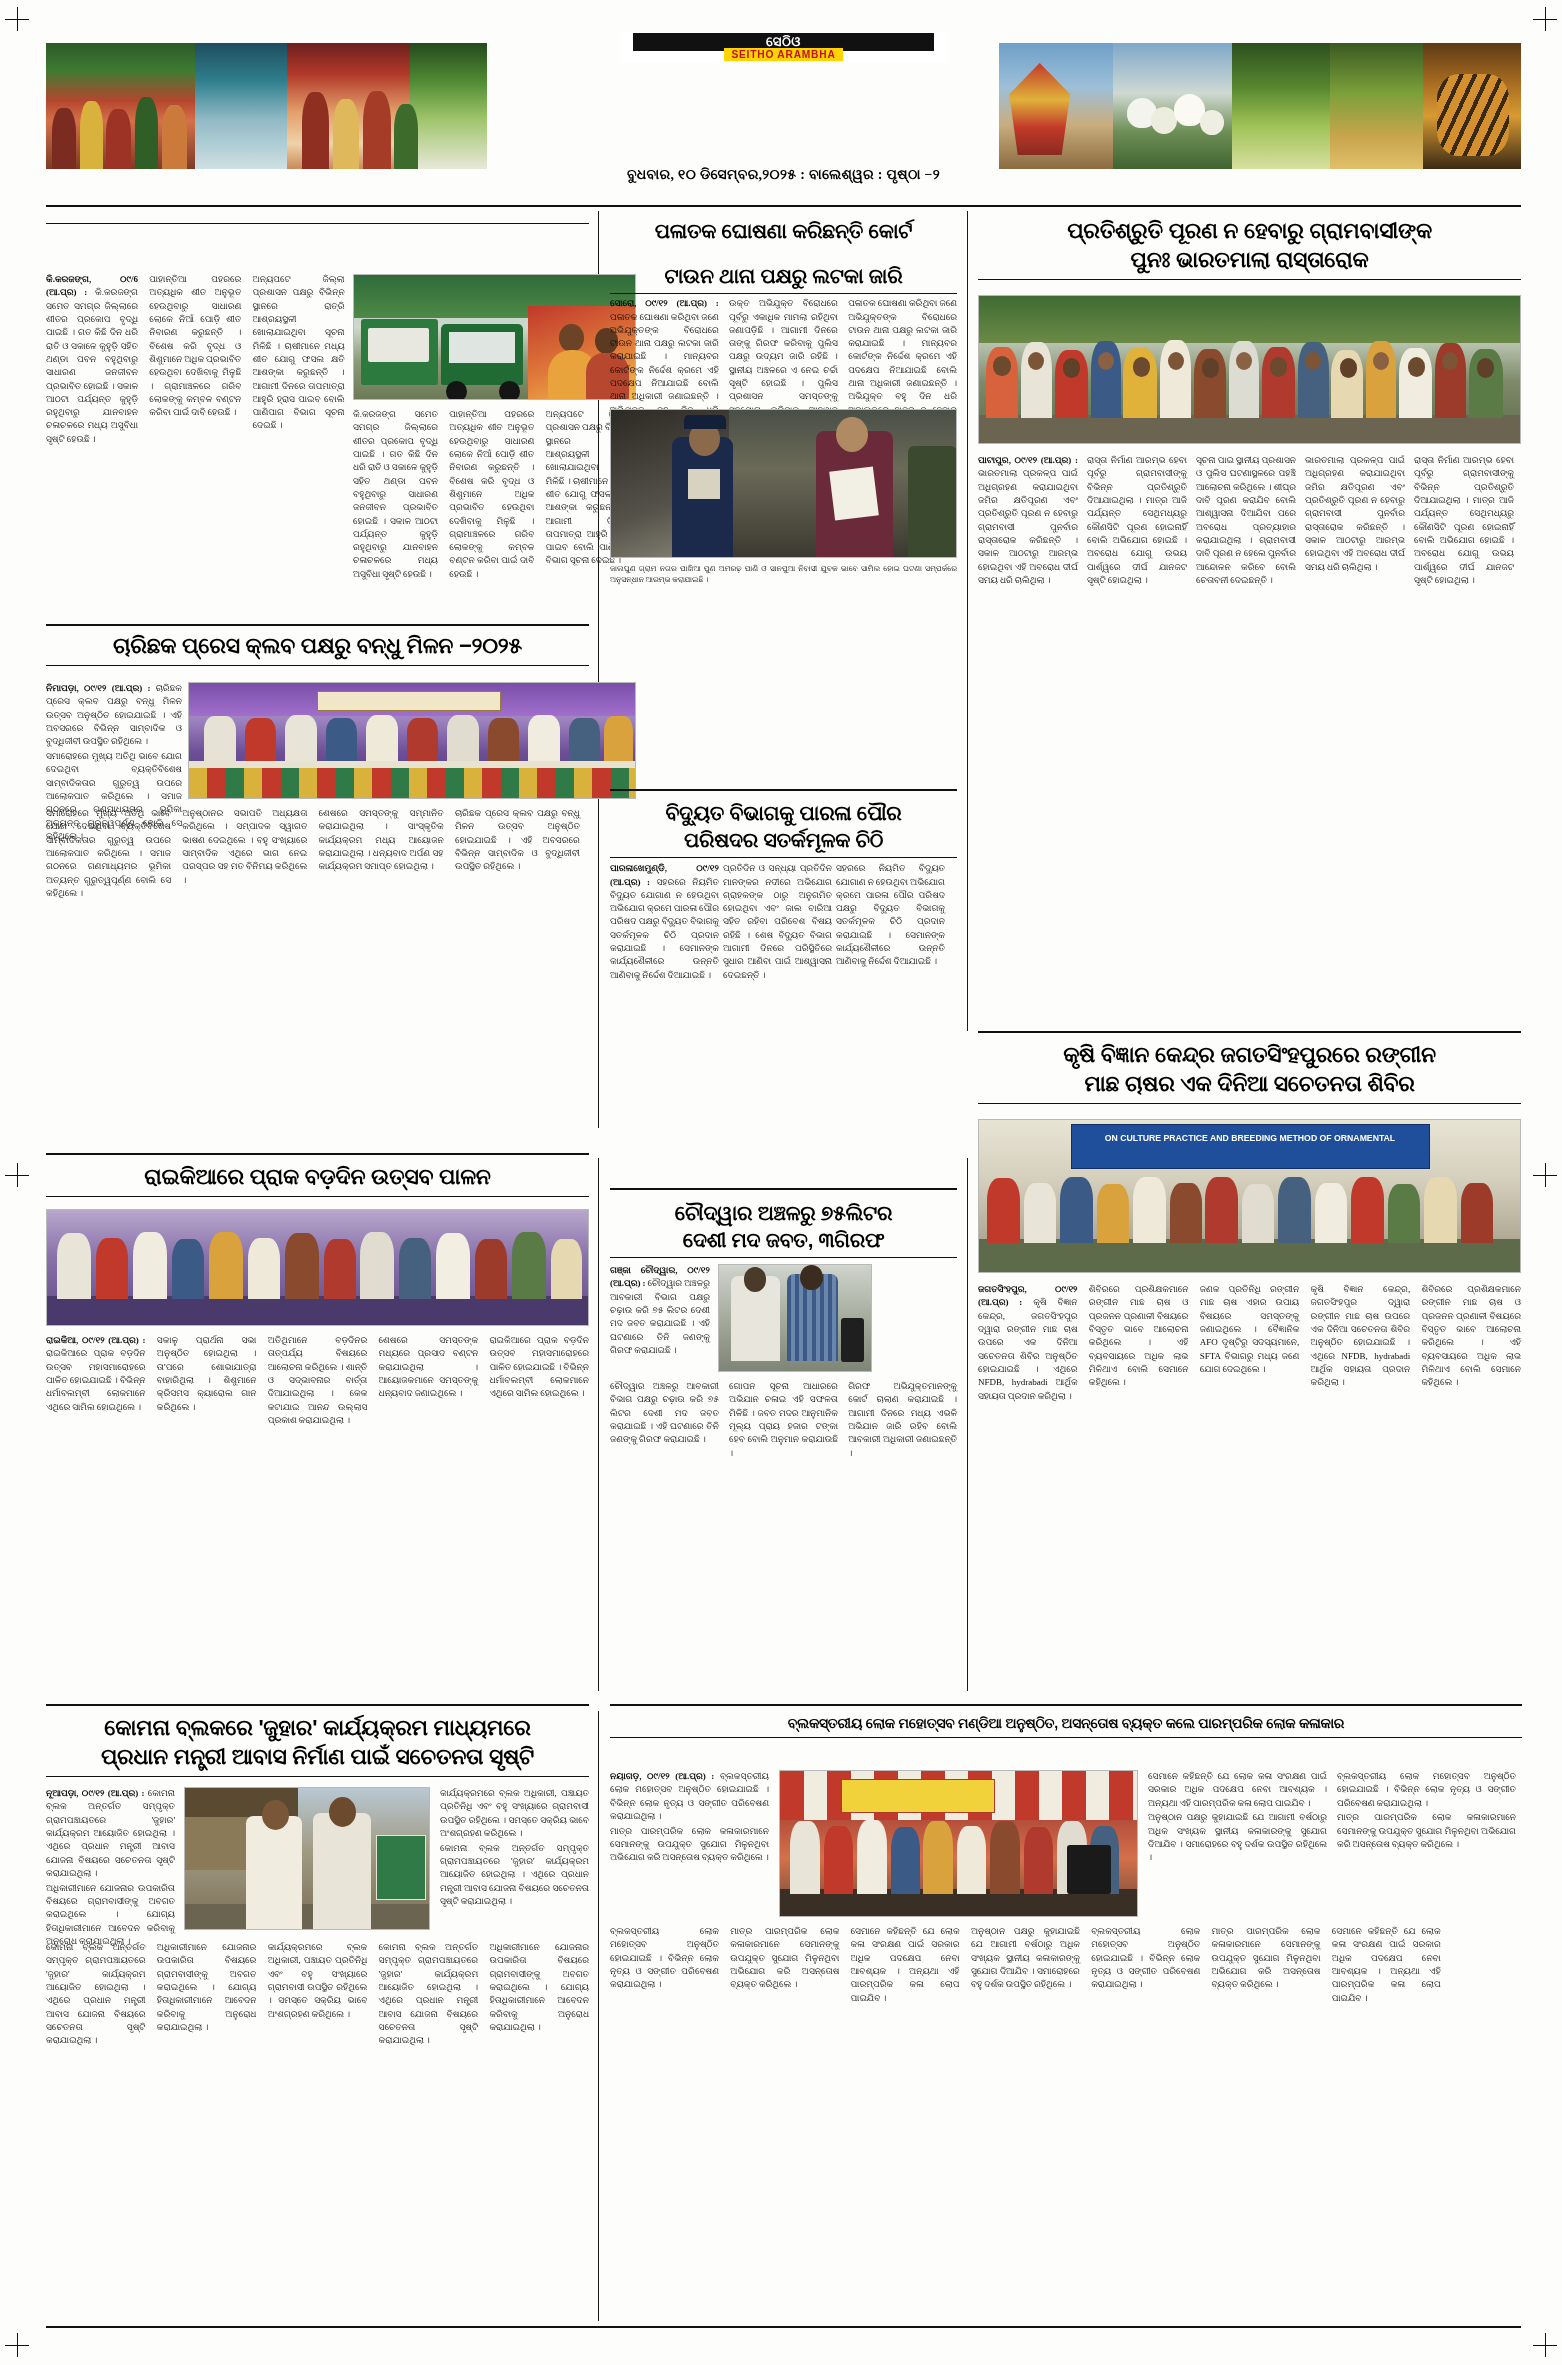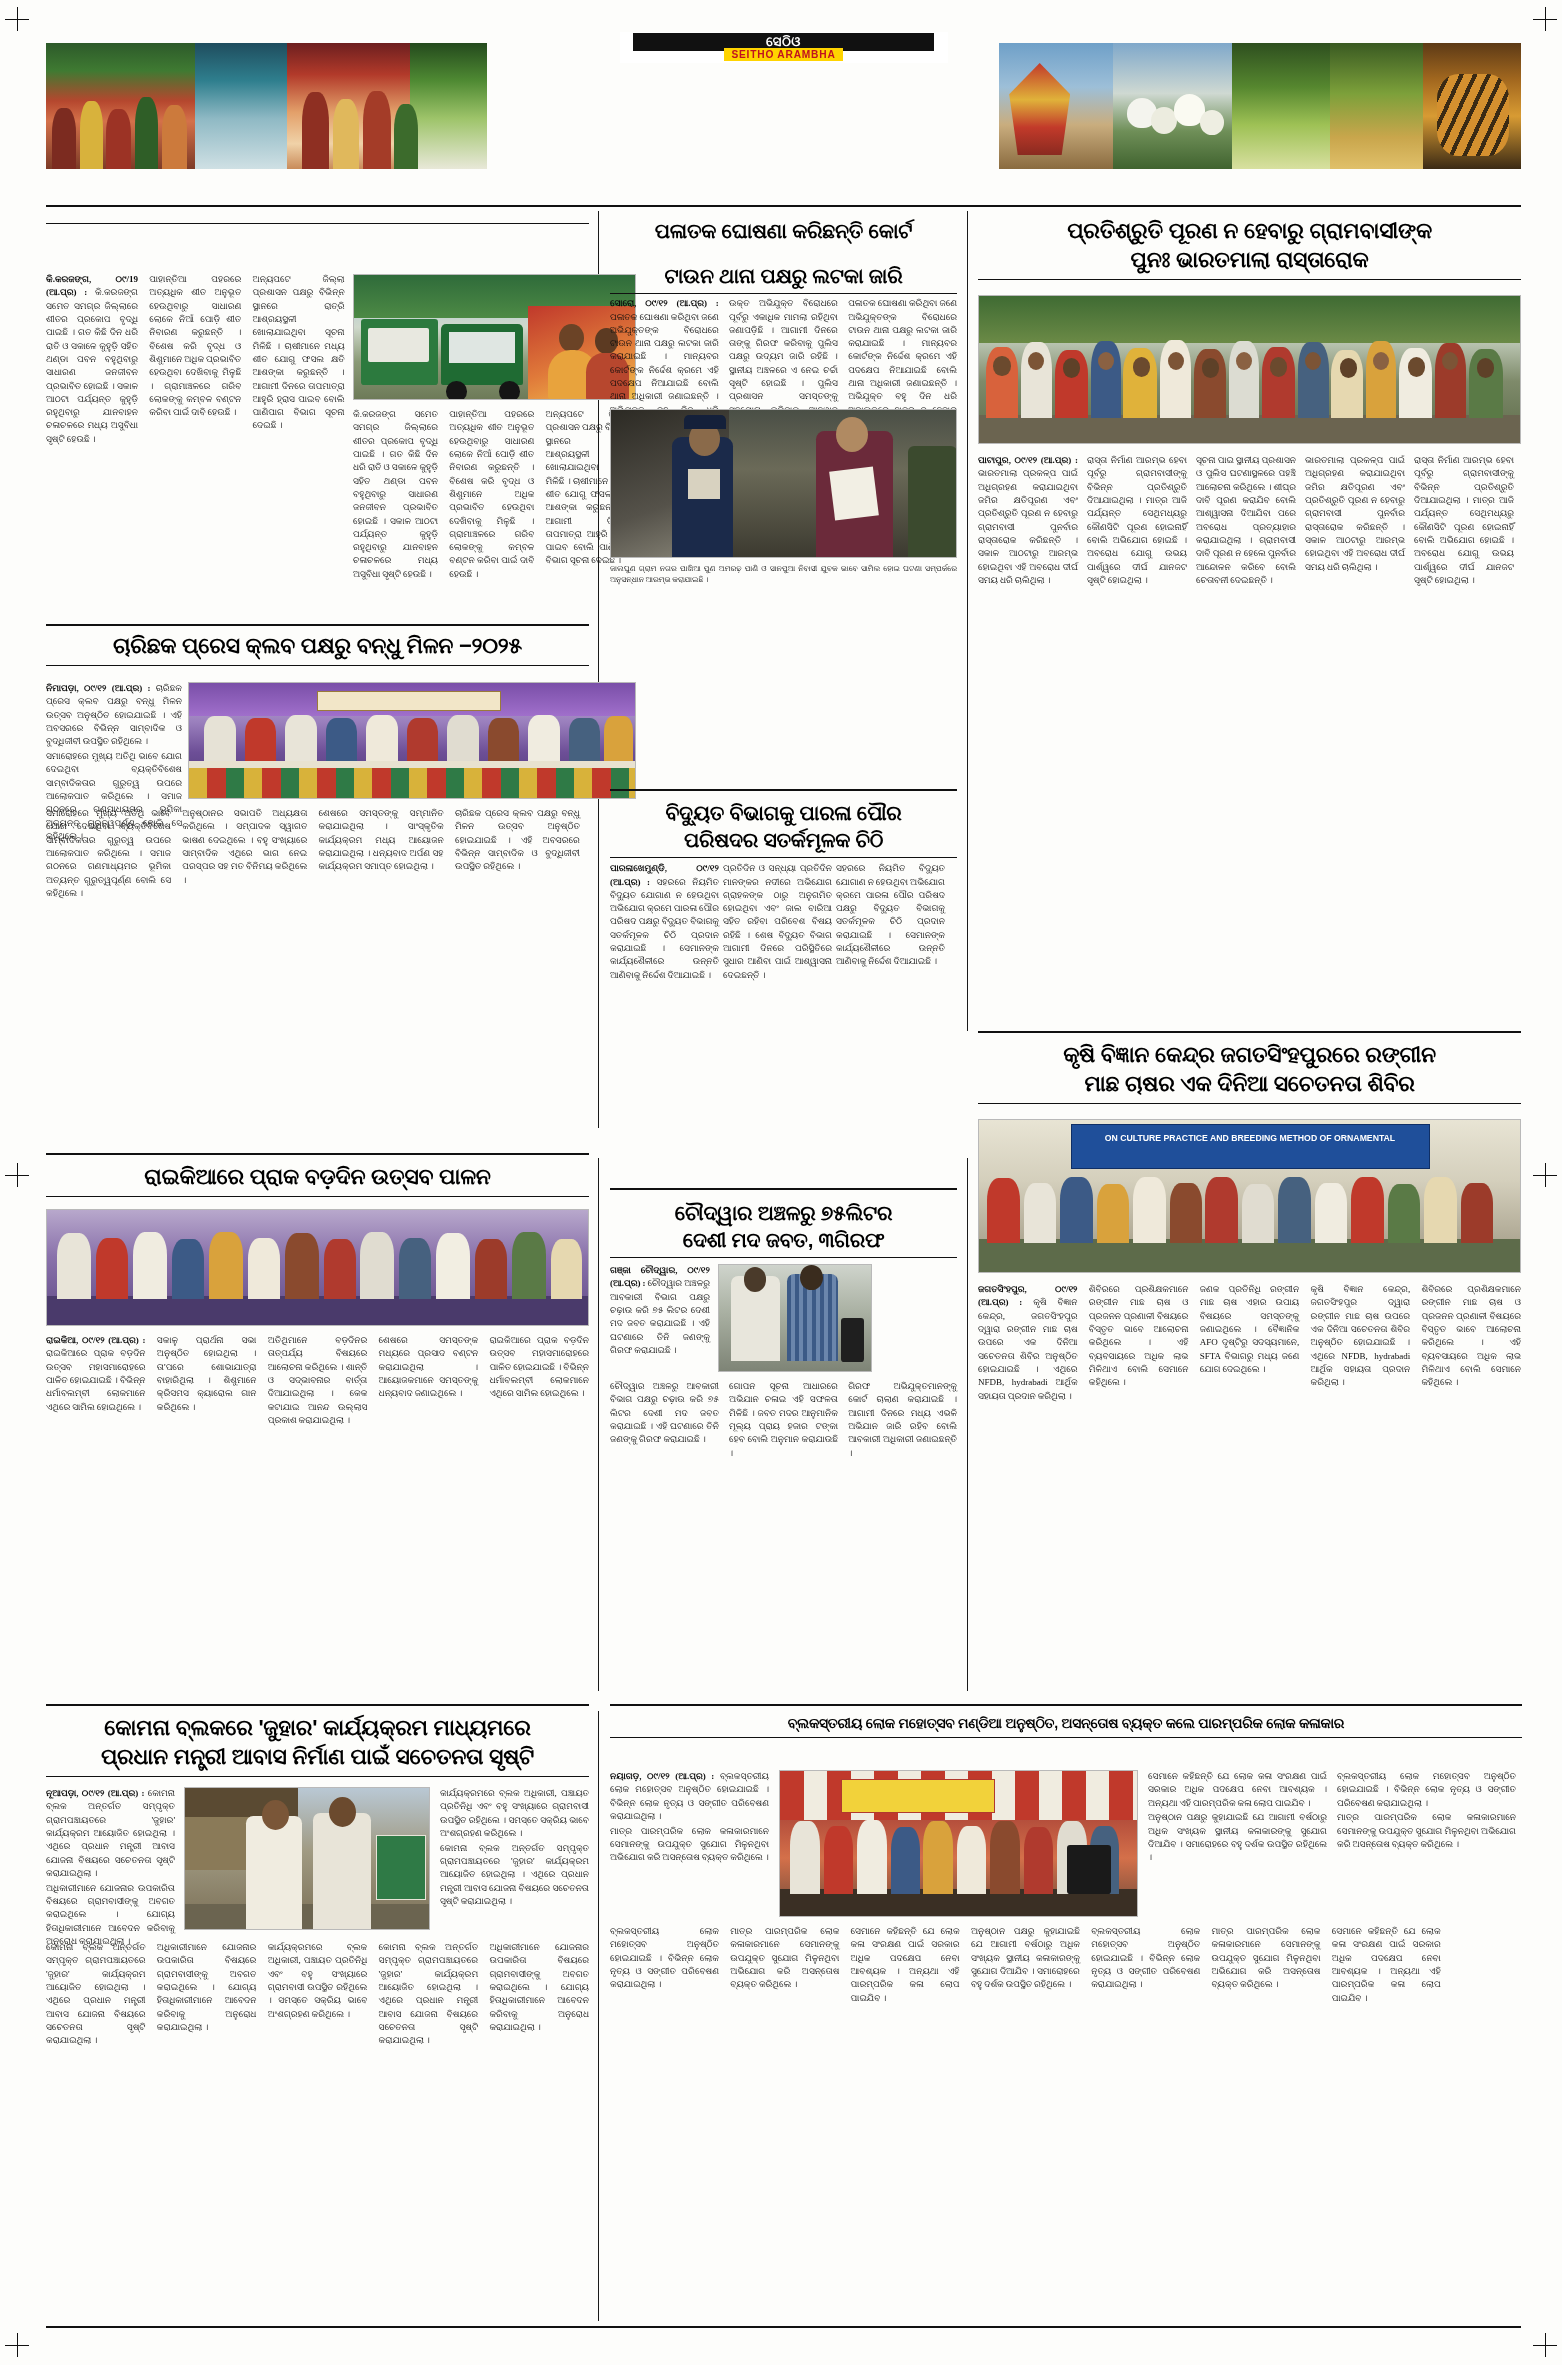--- a/index.html
+++ b/index.html
@@ -158,20 +158,21 @@
       <div style="position:absolute;left:10.2px;top:19.5px;width:61px;height:92px;background:
            linear-gradient(180deg,#c23a2a 0%,#e0b23a 40%,#c23a2a 70%,#8a2a20 100%);
            clip-path:polygon(50% 0,100% 34%,86% 100%,14% 100%,0 34%);"></div>
     </div>
 
     <div class="logo-wrap">
       <div class="logo-sub">ସେଠିଓ</div>
       <div class="logo-rom">SEITHO ARAMBHA</div>
     </div>
 
+    <div class="dateline">ବୁଧବାର, ୧୦ ଡିସେମ୍ବର,୨୦୨୫ : ବାଲେଶ୍ୱର : ପୃଷ୍ଠା −୨</div>
   </div>
 
   <div class="rule-h" style="left:46px; top:205px; width:1475px; height:2px;"></div>
 
   <div class="sep-v" style="left:598px; top:211px; height:917px;"></div>
   <div class="sep-v" style="left:967px; top:211px; height:820px;"></div>
 
   <div style="position:absolute;left:46px;top:218px;width:543px;">
     <div class="rule-h" style="position:relative;left:0;top:5.1px;width:100%;height:1px;margin-bottom:9.2px;"></div>
 
@@ -187,21 +188,21 @@
       <div style="position:absolute;left:174px;top:31px;width:108px;height:95px;background:linear-gradient(160deg,#c0392b,#e07a3a 55%,#f2c14e);"></div>
       <div class="head" style="left:205px;top:49px;width:24.6px;height:28px;background:#6b4326;"></div>
       <div class="fig" style="left:194px;top:75px;width:49px;height:51px;background:#e8a33d;"></div>
       <div style="position:absolute;left:241px;top:53px;width:22.5px;height:25.6px;border-radius:50%;background:#5c3a22;"></div>
       <div style="position:absolute;left:232px;top:78px;width:43px;height:48px;border-radius:40% 40% 8% 8%;background:#b7472e;"></div>
     </div>
 
     <div style="position:absolute;left:0;top:55px;width:543px;">
       <div style="display:flex;gap:11.3px;">
         <div class="body-col" style="width:92px;">
-          <p><b>କି.କରଜଙ୍ଗ, ୦୯/19 (ଆ.ପ୍ର) :</b>
+          <p><b>କି.କରଜଙ୍ଗ, ୦୯/6 (ଆ.ପ୍ର) :</b>
              <span>କି.କରଜଙ୍ଗ ସମେତ ସମଗ୍ର ଜିଲ୍ଲାରେ ଶୀତର ପ୍ରକୋପ ବୃଦ୍ଧି ପାଇଛି । ଗତ କିଛି ଦିନ ଧରି ରାତି ଓ ସକାଳେ କୁହୁଡ଼ି ସହିତ ଥଣ୍ଡା ପବନ ବହୁଥିବାରୁ ସାଧାରଣ ଜନଜୀବନ ପ୍ରଭାବିତ ହୋଇଛି । ସକାଳ ଆଠଟା ପର୍ଯ୍ୟନ୍ତ କୁହୁଡ଼ି ରହୁଥିବାରୁ ଯାନବାହନ ଚଳାଚଳରେ ମଧ୍ୟ ଅସୁବିଧା ସୃଷ୍ଟି ହେଉଛି ।</span></p>
         </div>
         <div class="body-col" style="width:92px;">
           <p>ପାହାନ୍ତିଆ ପହରରେ ଅତ୍ୟଧିକ ଶୀତ ଅନୁଭୂତ ହେଉଥିବାରୁ ସାଧାରଣ ଲୋକେ ନିଆଁ ପୋଡ଼ି ଶୀତ ନିବାରଣ କରୁଛନ୍ତି । ବିଶେଷ କରି ବୃଦ୍ଧ ଓ ଶିଶୁମାନେ ଅଧିକ ପ୍ରଭାବିତ ହେଉଥିବା ଦେଖିବାକୁ ମିଳୁଛି । ଗ୍ରାମାଞ୍ଚଳରେ ଗରିବ ଲୋକଙ୍କୁ କମ୍ବଳ ବଣ୍ଟନ କରିବା ପାଇଁ ଦାବି ହେଉଛି ।</p>
         </div>
         <div class="body-col" style="width:92px;">
           <p>ଅନ୍ୟପଟେ ଜିଲ୍ଲା ପ୍ରଶାସନ ପକ୍ଷରୁ ବିଭିନ୍ନ ସ୍ଥାନରେ ରାତ୍ରି ଆଶ୍ରୟସ୍ଥଳୀ ଖୋଲାଯାଇଥିବା ସୂଚନା ମିଳିଛି । ଚାଷୀମାନେ ମଧ୍ୟ ଶୀତ ଯୋଗୁ ଫସଲ କ୍ଷତି ଆଶଙ୍କା କରୁଛନ୍ତି । ଆଗାମୀ ଦିନରେ ତାପମାତ୍ରା ଆହୁରି ହ୍ରାସ ପାଇବ ବୋଲି ପାଣିପାଗ ବିଭାଗ ସୂଚନା ଦେଇଛି ।</p>
         </div>
       </div>
     </div>

